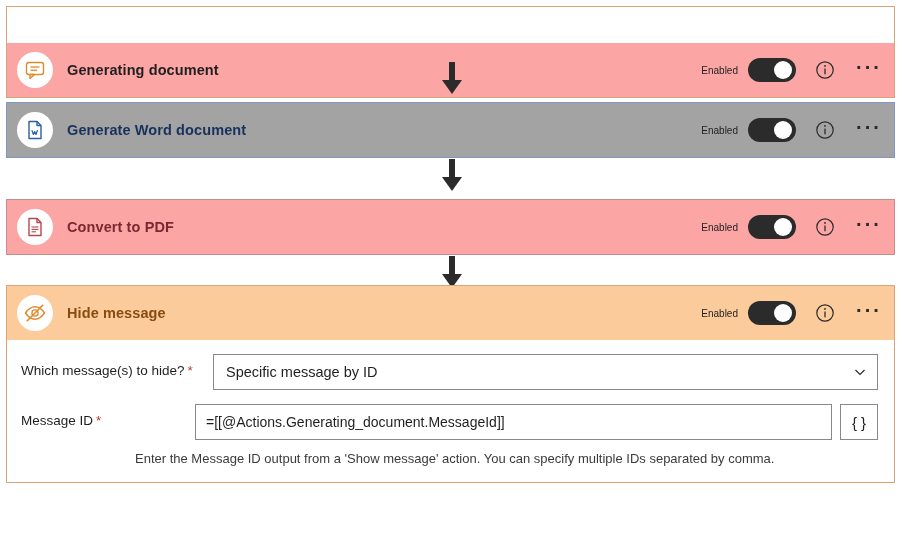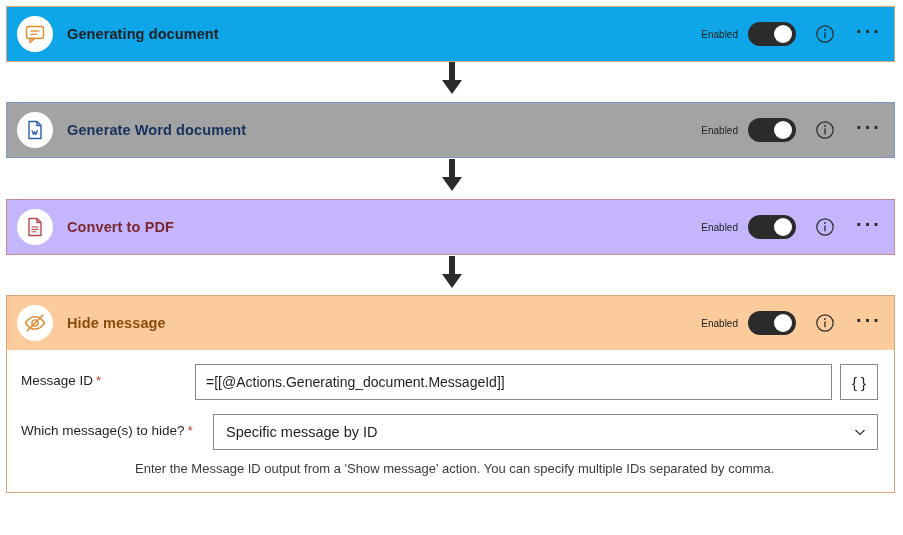--- a/index.html
+++ b/index.html
@@ -91,27 +91,27 @@
   }
   .info-icon { width: 22px; height: 22px; margin-right: 20px; }
   .more-icon {
     width: 26px; height: 22px;
     font-size: 20px; line-height: 14px; font-weight: bold;
     letter-spacing: 2px; color: #2b2b2b;
     padding-bottom: 7px;
   }
 
   
-  .card-generating .card-header { background: #0ea5e9; }
+  .card-generating .card-header { background: #fca5a5; margin-top: 36px; }
   .card-generating { border-color: #d9a578; }
 
   .card-word .card-header { background: #a3a3a3; }
   .card-word { border-color: #8096c4; }
 
-  .card-pdf .card-header { background: #c4b5fd; }
+  .card-pdf .card-header { background: #fca5a5; }
   .card-pdf { border-color: #c78a8f; }
 
   .card-hide .card-header { background: #fbcb9b; }
   .card-hide { border-color: #d9a578; }
 
   .card-generating .card-title { color: #1f1f1f; }
   .card-word .card-title { color: #16325c; }
   .card-pdf .card-title { color: #7a2930; }
   .card-hide .card-title { color: #8a4b10; }
 
@@ -300,21 +300,21 @@
     </div>
   </div>
 
   <div class="arrow" style="top:256px;">
     <svg width="24" height="34" viewBox="0 0 24 34">
       <rect x="9" y="0" width="6" height="20" fill="#2b2b2b"></rect>
       <path d="M2 18 L22 18 L12 32 Z" fill="#2b2b2b"></path>
     </svg>
   </div>
 
-  <div class="card card-hide" style="top:295px;">
+  <div class="card card-hide" style="top:285px;">
     <div class="card-header">
       <div class="card-icon">
         <svg width="24" height="24" viewBox="0 0 24 24">
           <path d="M2.5 12 C5.5 7.5, 9 5.8, 12 5.8 C15 5.8, 18.5 7.5, 21.5 12 C18.5 16.5, 15 18.2, 12 18.2 C9 18.2, 5.5 16.5, 2.5 12 Z" fill="none" stroke="#e08a2e" stroke-width="1.4"></path>
           <circle cx="12" cy="12" r="3.1" fill="none" stroke="#e08a2e" stroke-width="1.4"></circle>
           <line x1="3.8" y1="20.2" x2="20.2" y2="3.8" stroke="#e08a2e" stroke-width="1.6"></line>
         </svg>
       </div>
       <div class="card-title">Hide message</div>
       <div class="enabled-label">Enabled</div>
@@ -325,42 +325,42 @@
         <svg width="20" height="20" viewBox="0 0 20 20">
           <circle cx="10" cy="10" r="8.2" fill="none" stroke="#2b2b2b" stroke-width="1.2"></circle>
           <circle cx="10" cy="5.9" r="0.95" fill="#2b2b2b"></circle>
           <line x1="10" y1="8.6" x2="10" y2="14.3" stroke="#2b2b2b" stroke-width="1.3"></line>
         </svg>
       </div>
       <div class="more-icon">···</div>
     </div>
 
     <div class="card-body">
-
-      <div class="field-row">
-        <div class="field-label label-w2">
-          <span>Message ID</span><span class="req">*</span>
-        </div>
-        <div class="text-box">
-          <span>=[[@Actions.Generating_document.MessageId]]</span>
-        </div>
-        <div class="expr-btn">{ }</div>
-      </div>
 
       <div class="field-row">
         <div class="field-label label-w1">
           <span>Which message(s) to hide?</span><span class="req">*</span>
         </div>
         <div class="select-box">
           <span class="val">Specific message by ID</span>
           <span class="chev">
             <svg width="14" height="14" viewBox="0 0 14 14">
               <path d="M2.5 5 L7 9.5 L11.5 5" fill="none" stroke="#2b2b2b" stroke-width="1.2"></path>
             </svg>
           </span>
         </div>
       </div>
 
+      <div class="field-row">
+        <div class="field-label label-w2">
+          <span>Message ID</span><span class="req">*</span>
+        </div>
+        <div class="text-box">
+          <span>=[[@Actions.Generating_document.MessageId]]</span>
+        </div>
+        <div class="expr-btn">{ }</div>
+      </div>
+
       <div class="helper-text">Enter the Message ID output from a 'Show message' action. You can specify multiple IDs separated by comma.</div>
     </div>
   </div>
 
 </div>
 
 </body></html>

